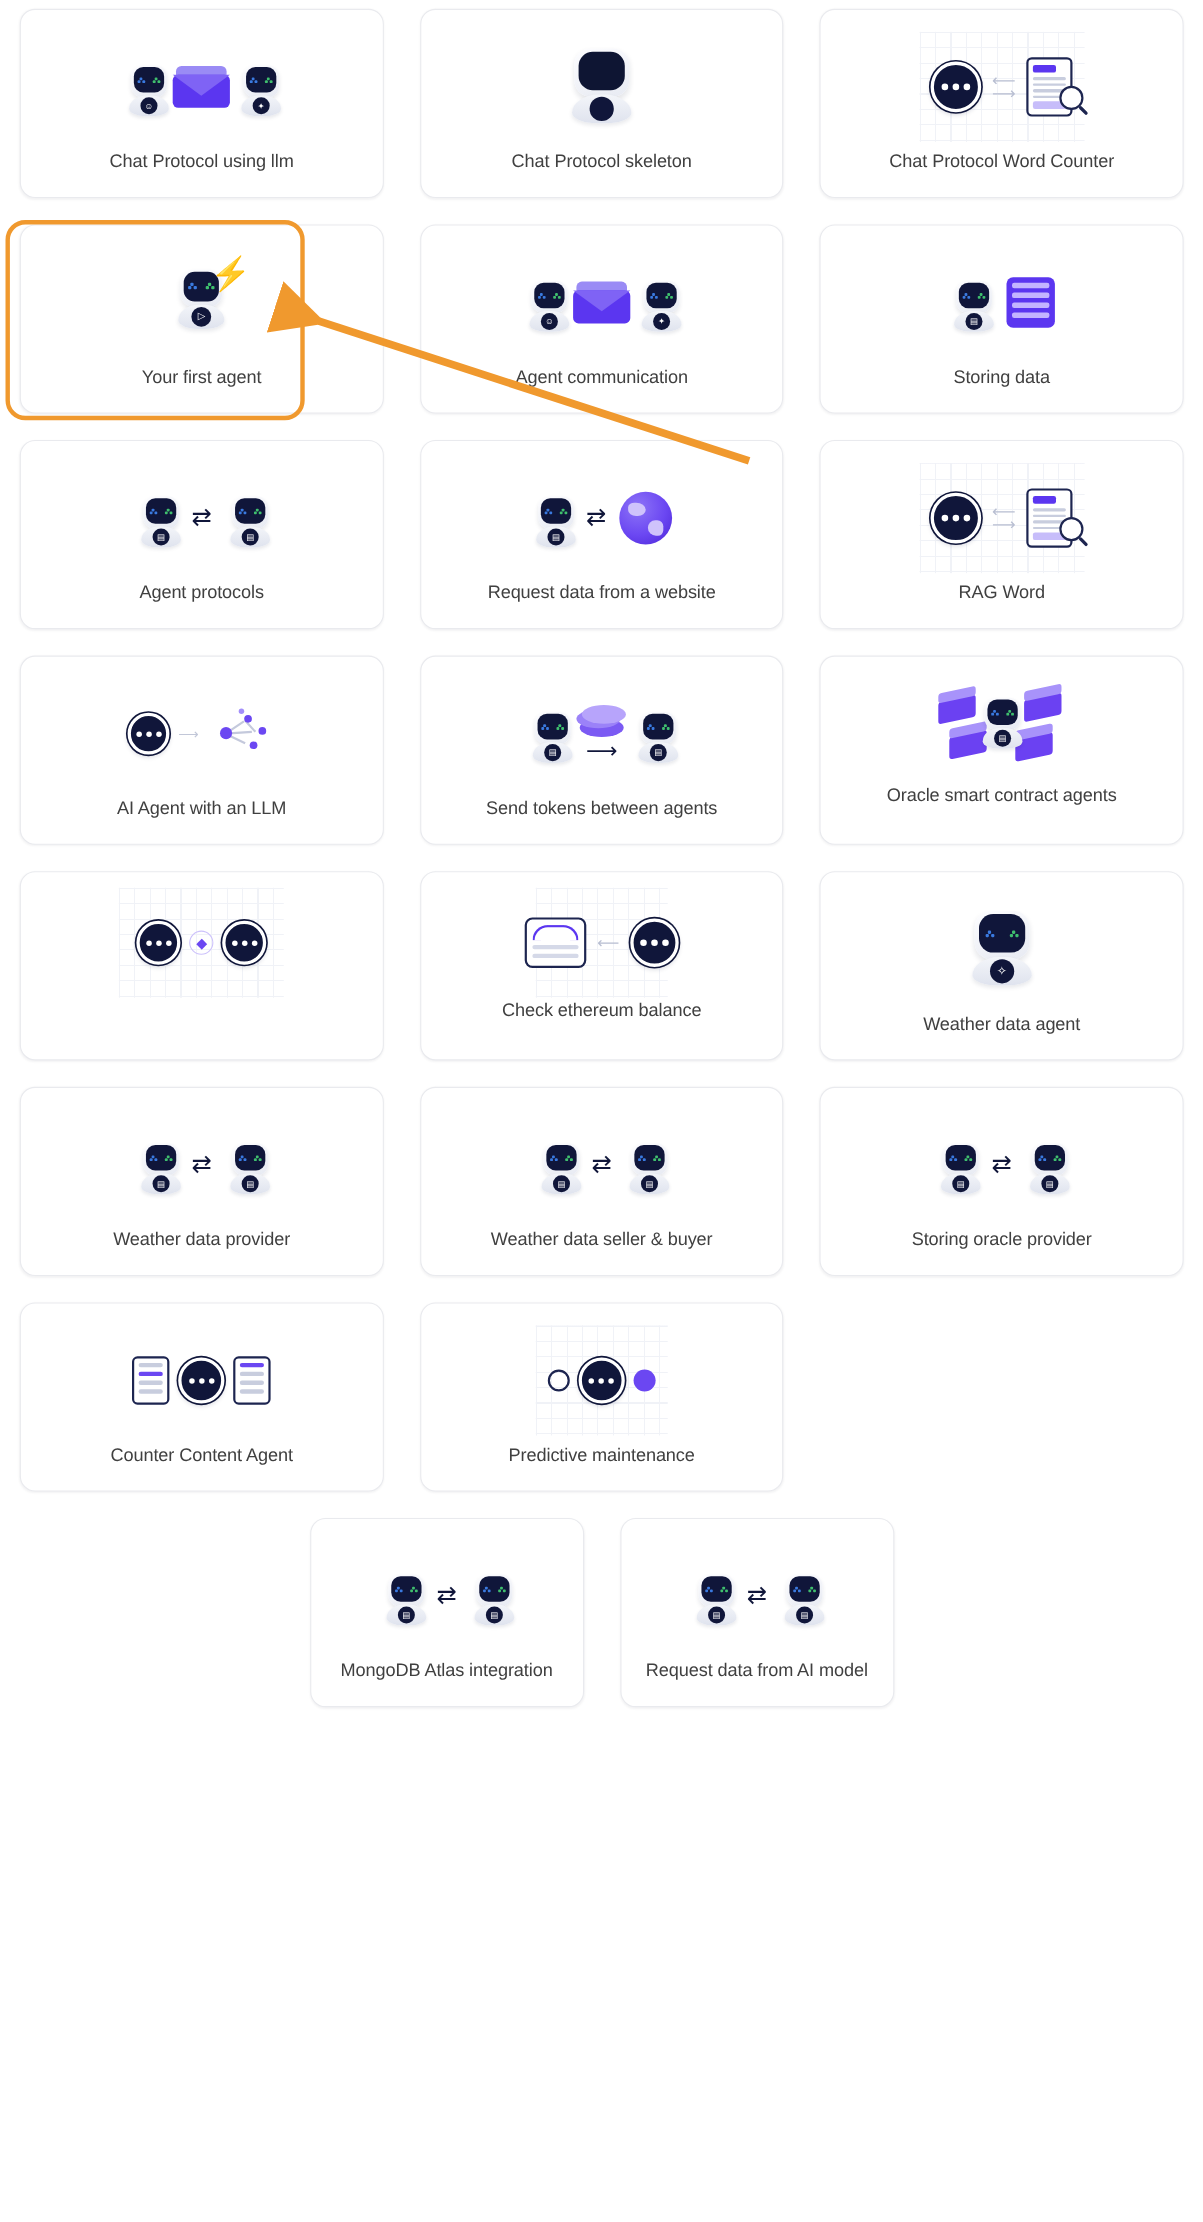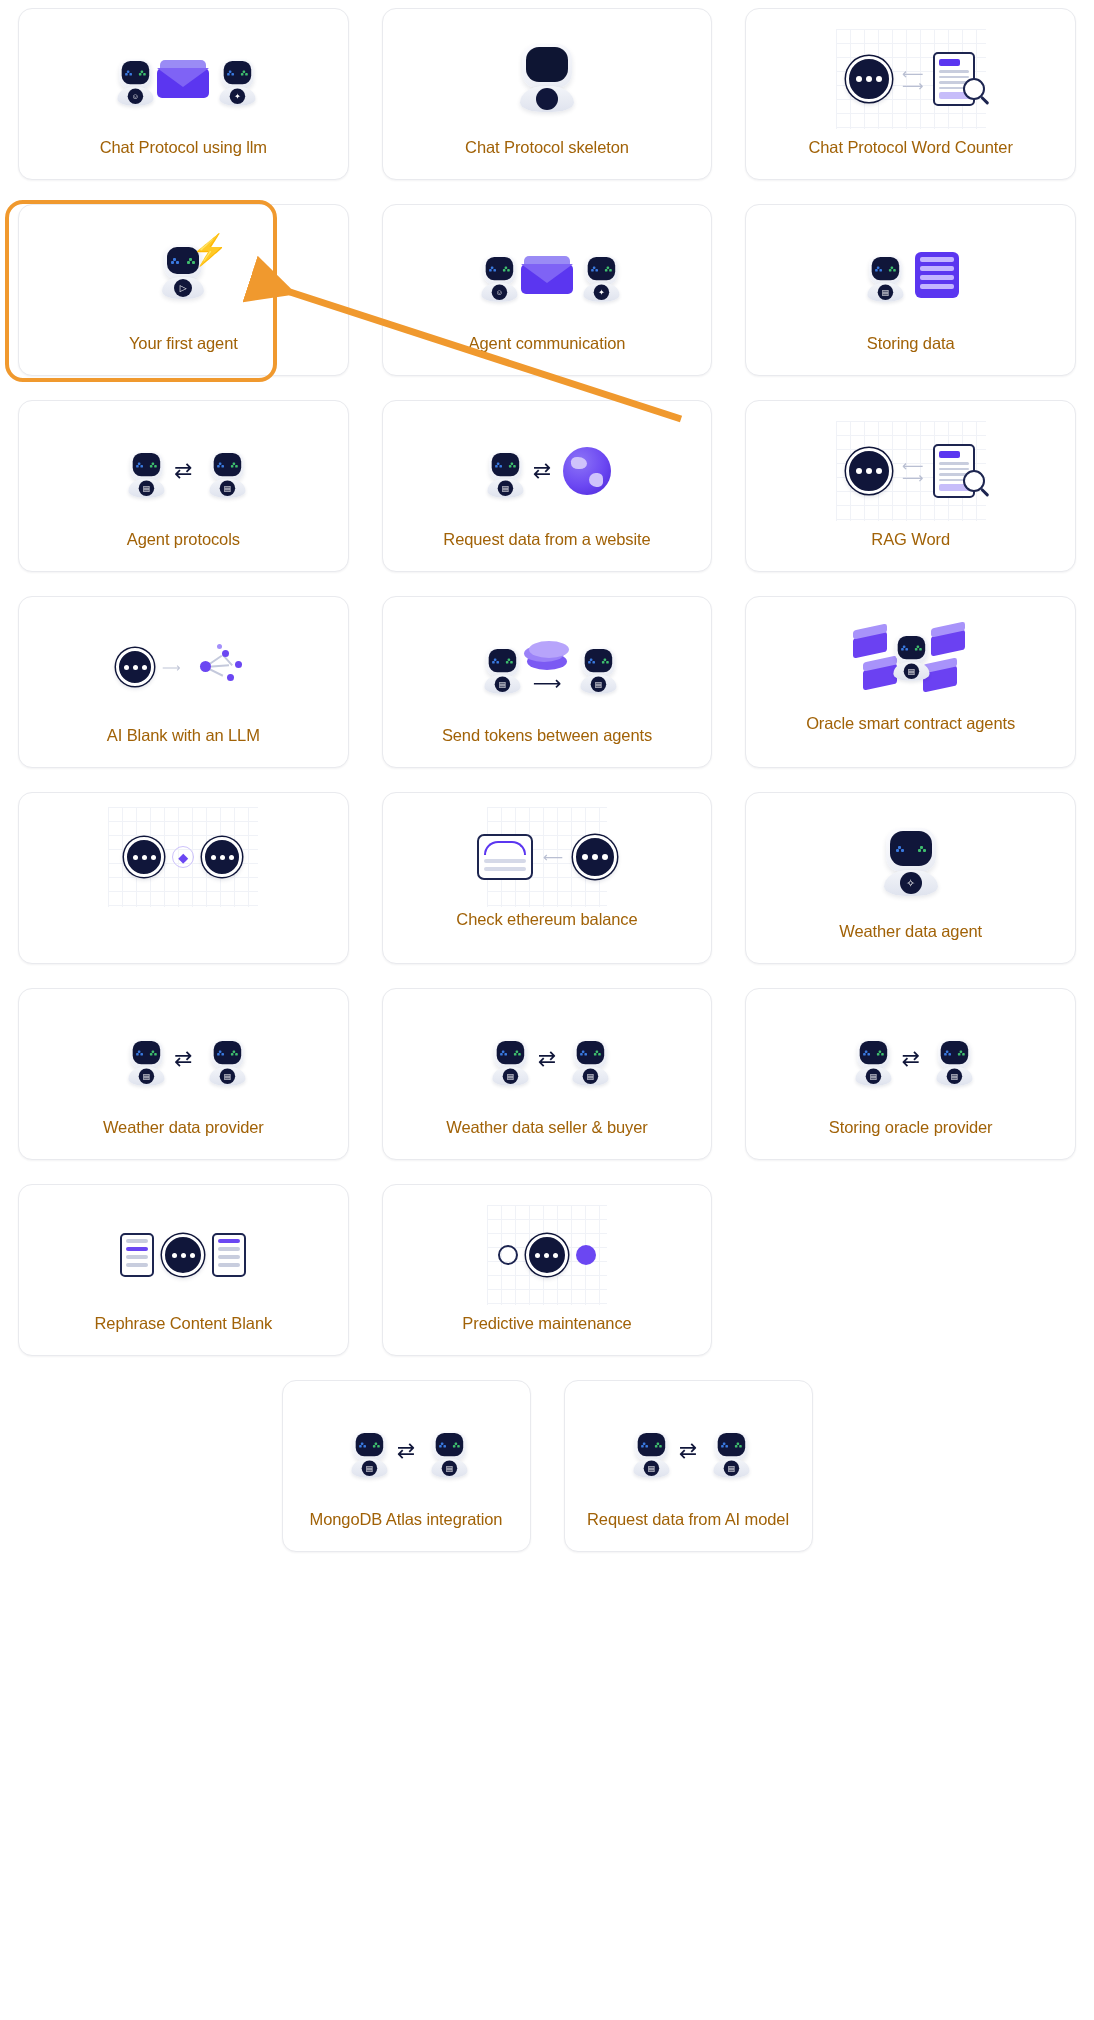--- a/index.html
+++ b/index.html
@@ -46,21 +46,21 @@
     height: 104px;
     width: 100%;
     display: flex;
     align-items: center;
     justify-content: center;
     position: relative;
   }
   .card .label {
     font-size: 16.5px;
     line-height: 1.32;
-    color: #a16207;
+    color: #404040;
     text-align: center;
     font-weight: 400;
     letter-spacing: -0.1px;
     margin-top: 6px;
     max-width: 215px;
   }
   .card.two-line .art { height: 92px; }
 
   
   .sel-ring {
@@ -588,21 +588,21 @@
             <s style="left:16px;top:22px;width:24px;transform:rotate(-4deg);"></s>
             <s style="left:34px;top:10px;width:14px;transform:rotate(48deg);"></s>
             <i style="width:11px;height:11px;left:11px;top:17px;"></i>
             <i style="width:7px;height:7px;left:33px;top:6px;"></i>
             <i style="width:7px;height:7px;left:46px;top:17px;"></i>
             <i style="width:7px;height:7px;left:38px;top:30px;"></i>
             <i style="width:5px;height:5px;left:28px;top:0px;background:#a38ffa;"></i>
           </div>
         </div>
       </div>
-      <div class="label">AI Blank with an LLM</div>
+      <div class="label">AI Agent with an LLM</div>
     </div>
 
     <div class="card">
       <div class="art">
         <div style="display:flex;align-items:center;gap:6px;">
           <div class="bot sm">
               <div class="head"></div>
               <div class="face"></div>
               <div class="eyes">
                 <span class="eye blue">
@@ -913,21 +913,21 @@
               </span>
             </div>
           <div class="pill">
               <i class="p"></i>
               <i></i>
               <i></i>
               <i></i>
             </div>
         </div>
       </div>
-      <div class="label">Rephrase Content Blank</div>
+      <div class="label">Counter Content Agent</div>
     </div>
 
     <div class="card">
       <div class="art">
         <div class="grid-bg" style="width:120px;"></div>
         <div style="display:flex;align-items:center;gap:8px;position:relative;">
           <div class="gear"></div>
           <div class="robocircle" style="width:42px;height:42px;">
               <span class="dots">
                 <b style="width:5px;height:5px;"></b>

